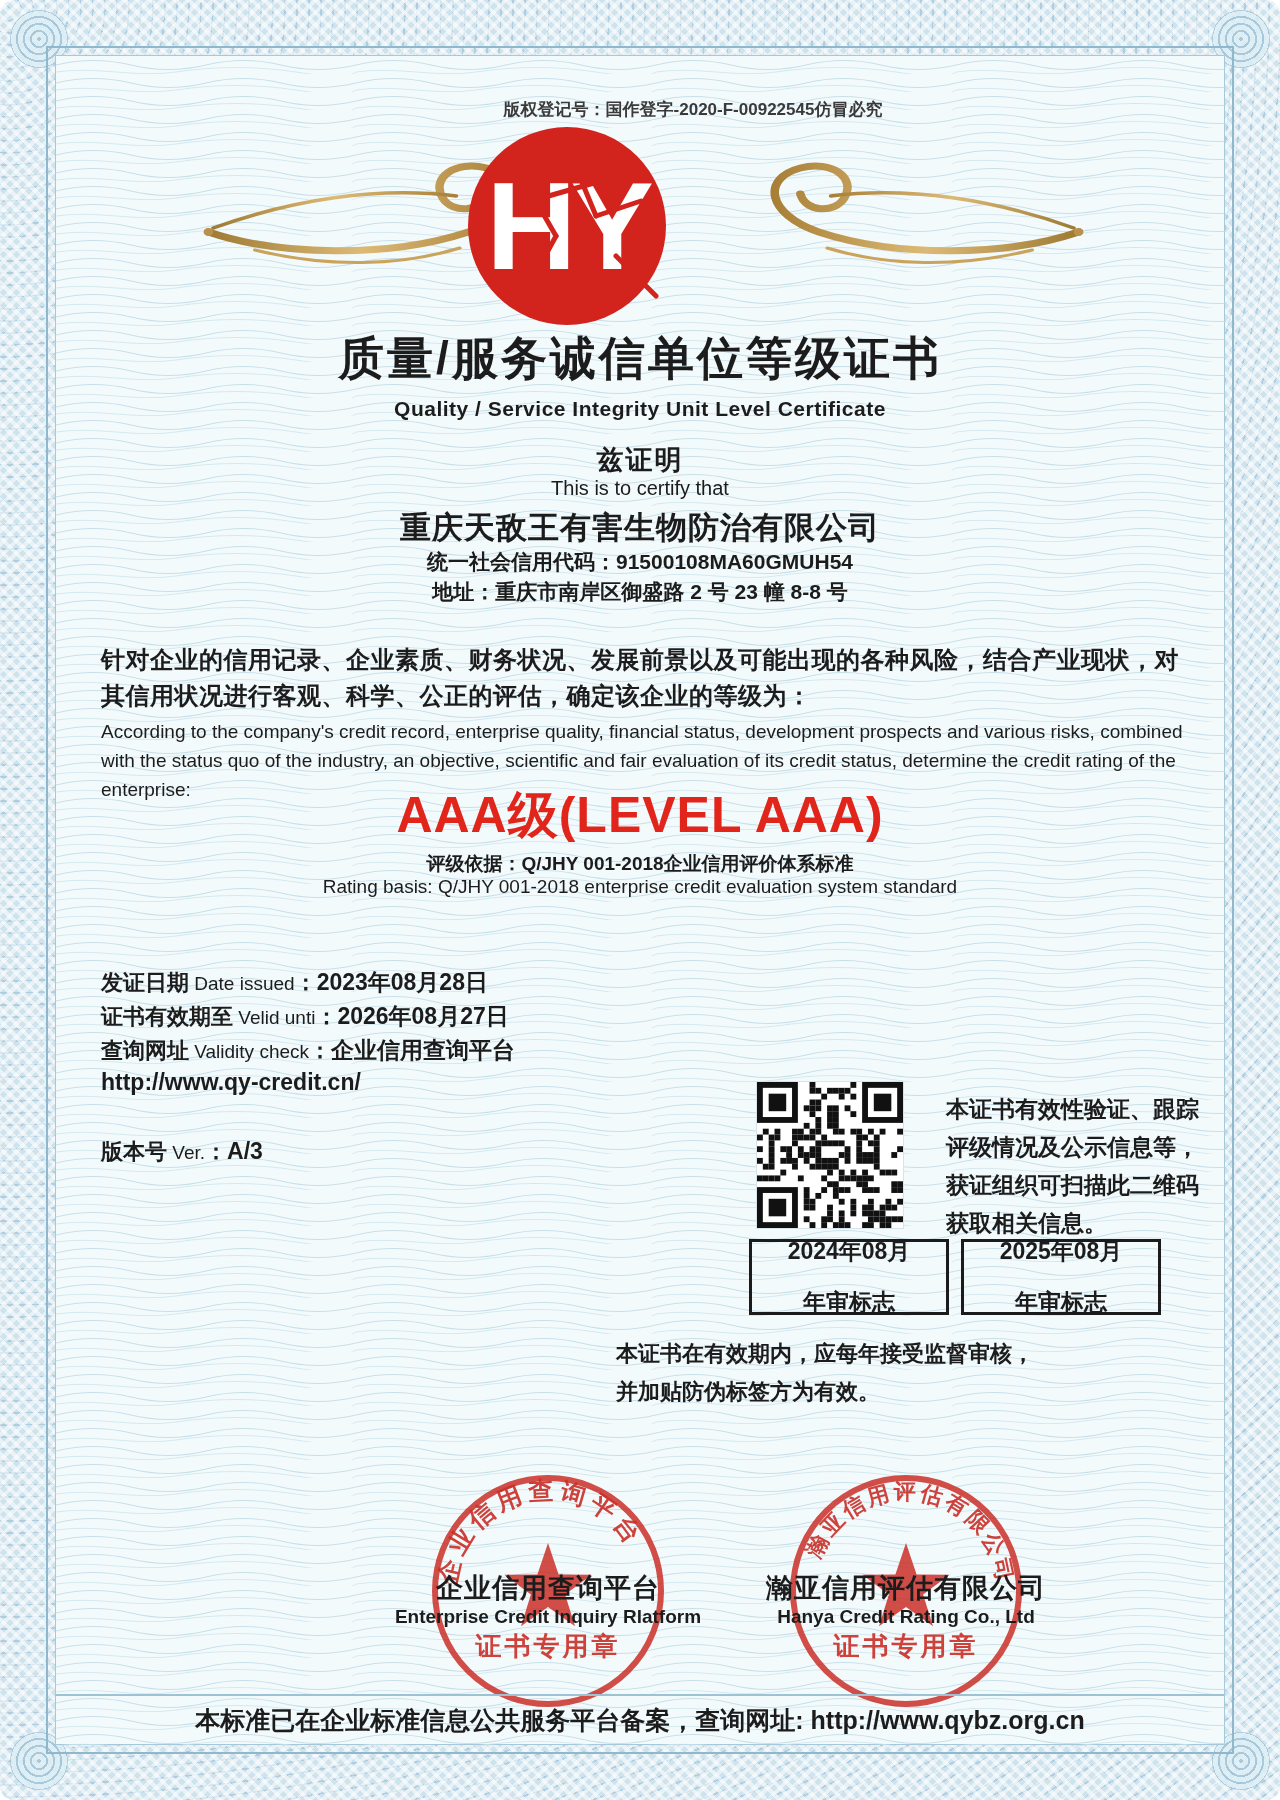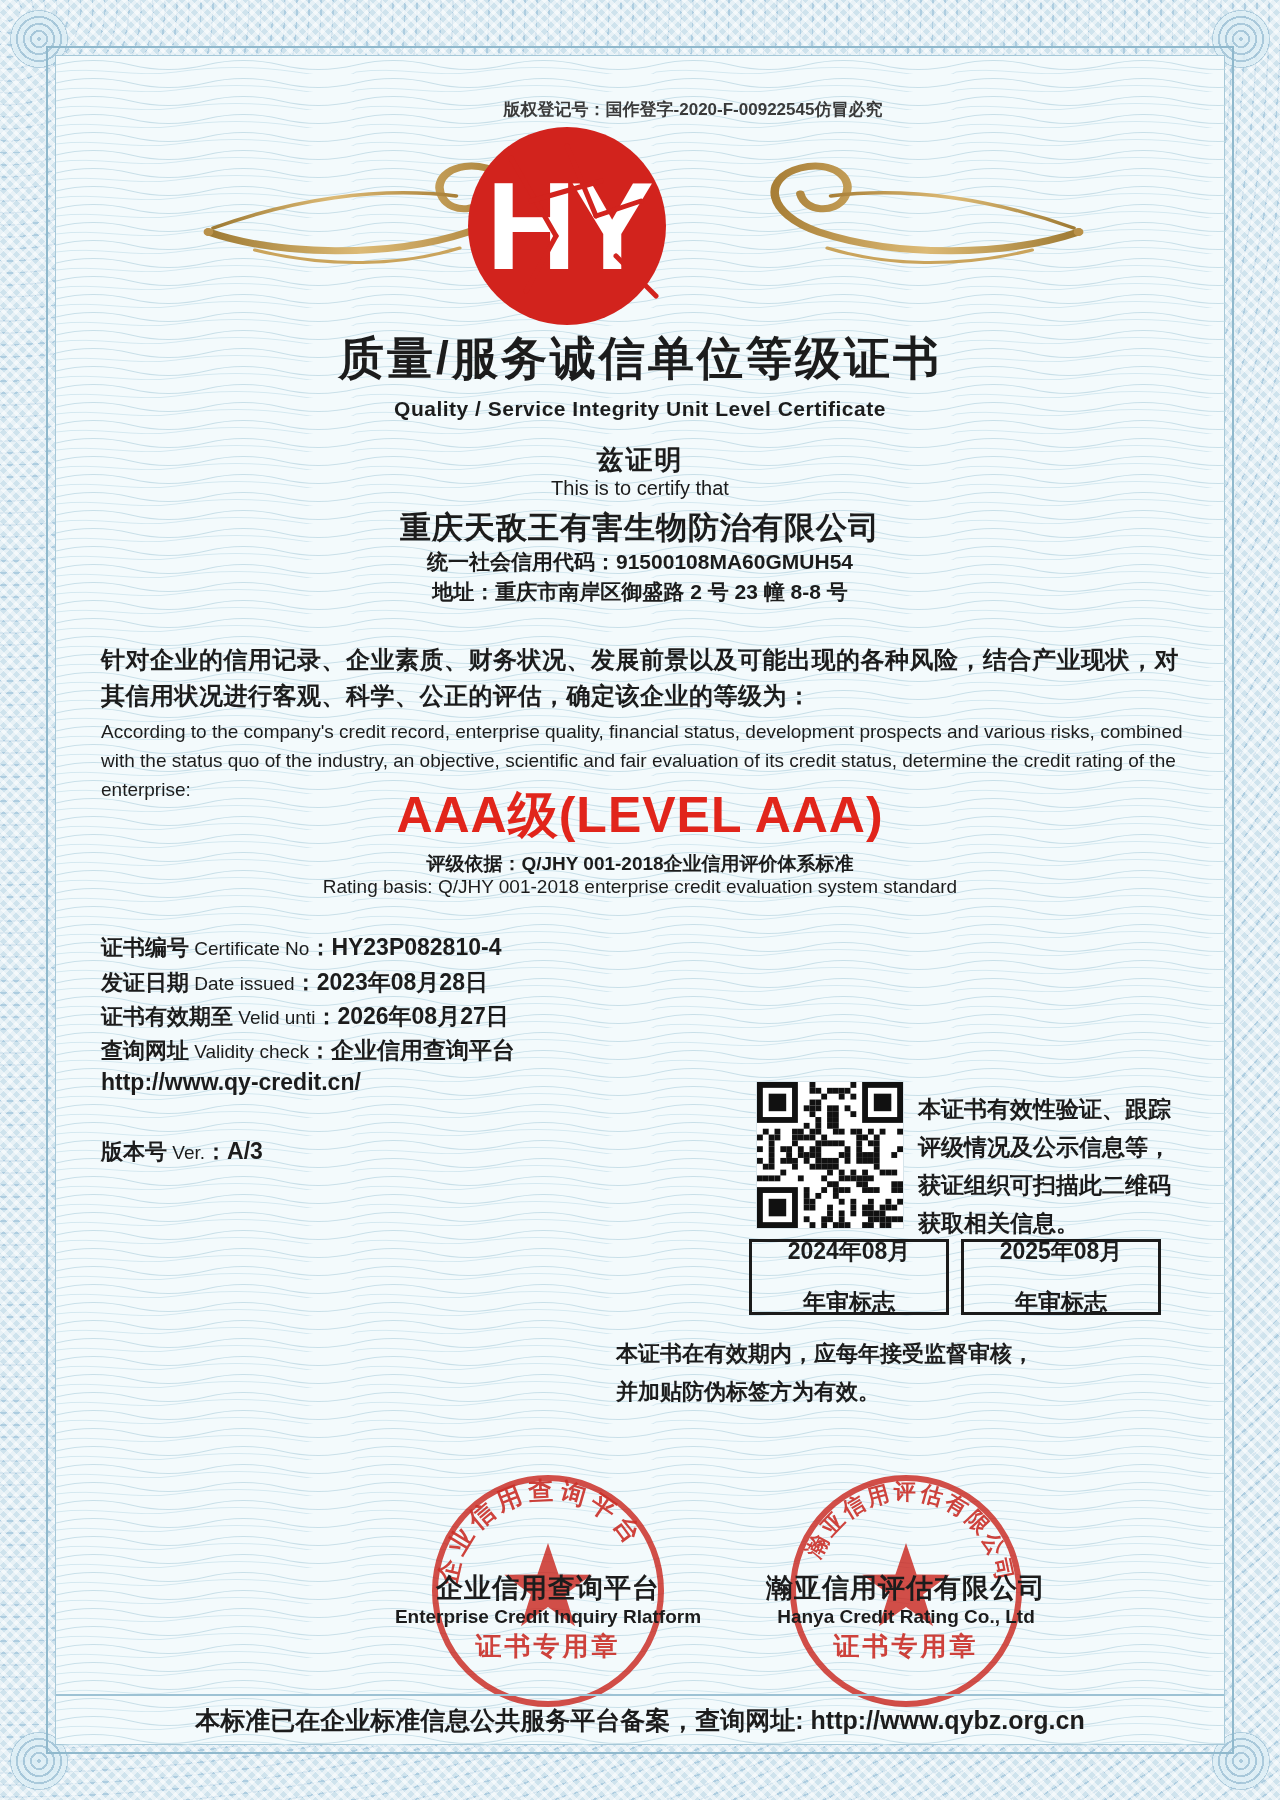--- a/index.html
+++ b/index.html
@@ -3,21 +3,21 @@
 <meta charset="utf-8">
 <style>
   html,body{margin:0;padding:0;background:#fff;}
   body{width:1280px;height:1800px;overflow:hidden;
        font-family:"Liberation Sans","DejaVu Sans",sans-serif;color:#1c1c1c;}
   .page{position:relative;width:1280px;height:1800px;
         background-color:#cfe3ed;
         background-image:
           repeating-linear-gradient(45deg, rgba(255,255,255,.55) 0 4px, rgba(255,255,255,0) 4px 9px),
           repeating-linear-gradient(-45deg, rgba(255,255,255,.5) 0 4px, rgba(255,255,255,0) 4px 9px),
-          repeating-radial-gradient(circle at 8px 8px, #aecde0 0 1.6px, rgba(255,255,255,0) 1.6px 12px);}
+          repeating-radial-gradient(circle at 8px 8px, #aecde0 0 1.6px, rgba(255,255,255,0) 1.6px 12px); border-radius: 14px;}
   .corner{position:absolute;width:58px;height:58px;border-radius:50%;opacity:.85;
           background:repeating-radial-gradient(circle, #9fc2d6 0 2px, #ddeef5 2px 7px);}
   .frame-line{position:absolute;inset:46px;border:2px solid #8fb8cc;}
   .inner{position:absolute;inset:55px;background:#f3fafc;border:1px solid #a6c8d8;}
   .waves{position:absolute;left:0;top:0;opacity:.8;pointer-events:none;}
   .abs{position:absolute;}
   .ctr{left:0;right:0;text-align:center;}
   .copyright{top:42px;left:106px;right:0;text-align:center;font-size:17px;font-weight:600;color:#3a3a3a;}
   .header-art{top:50px;left:0;pointer-events:none;}
   .title-cn{top:272px;font-size:46px;font-weight:800;letter-spacing:3px;}
@@ -32,21 +32,21 @@
   .aaa{top:726px;font-size:50px;font-weight:800;letter-spacing:1px;}
   .basis-cn{top:795px;font-size:19px;font-weight:600;}
   .basis-en{top:820px;font-size:19px;font-weight:500;}
   .drow{position:absolute;left:45px;white-space:nowrap;}
   .dcn{font-size:22px;font-weight:700;}
   .den{font-size:19px;font-weight:500;}
   .dsep{font-size:22px;font-weight:600;}
   .dval{font-size:23px;font-weight:600;}
   .qr-box{left:700px;top:1025px;background:#fff;border:1px solid #d7e4ea;}
   .qr-note{left:862px;top:1034px;width:290px;}
-  .qline{font-size:23px;font-weight:600;line-height:38px;}
+  .qline{font-size:23px;font-weight:600;line-height:38px;margin-left:28px;}
   .badge{position:absolute;top:1183px;width:200px;height:76px;border:3px solid #1b1b1b;
          box-sizing:border-box;display:flex;flex-direction:column;justify-content:center;
          text-align:center;gap:20px;}
   .badge div{font-size:23px;font-weight:600;}
   .sup-line{left:560px;width:510px;font-size:22px;font-weight:600;}
   .stamp{position:absolute;opacity:.95;}
   .org{position:absolute;width:400px;text-align:center;}
   .org-cn{font-size:27px;font-weight:800;letter-spacing:1px;}
   .org-en{font-size:19px;font-weight:600;margin-top:0;}
   .footer-band{position:absolute;left:0;right:0;bottom:0;height:48px;border-top:2px solid #9dc2d4;
@@ -118,23 +118,20 @@
     <div class="abs ctr company-name">重庆天敌王有害生物防治有限公司</div>
     <div class="abs ctr credit-code">统一社会信用代码：91500108MA60GMUH54</div>
     <div class="abs ctr address">地址：重庆市南岸区御盛路 2 号 23 幢 8-8 号</div>
 
     <div class="abs para-en">According to the company's credit record, enterprise quality, financial status, development prospects and various risks, combined with the status quo of the industry, an objective, scientific and fair evaluation of its credit status, determine the credit rating of the enterprise:</div>
     <div class="abs para-cn">针对企业的信用记录、企业素质、财务状况、发展前景以及可能出现的各种风险，结合产业现状，对其信用状况进行客观、科学、公正的评估，确定该企业的等级为：</div>
     <div class="abs ctr aaa" style="color:#e1251b">AAA级(LEVEL AAA)</div>
     <div class="abs ctr basis-cn">评级依据：Q/JHY 001-2018企业信用评价体系标准</div>
     <div class="abs ctr basis-en">Rating basis: Q/JHY 001-2018 enterprise credit evaluation system standard</div>
 
-    <div class="drow" style="top:877px">
-      <span class="dcn">证书编号</span><span class="den"> Certificate No</span><span class="dsep">：</span><span class="dval">HY23P082810-4</span>
-    </div>
     <div class="drow" style="top:911px">
       <span class="dcn">发证日期</span><span class="den"> Date issued</span><span class="dsep">：</span><span class="dval">2023年08月28日</span>
     </div>
     <div class="drow" style="top:945px">
       <span class="dcn">证书有效期至</span><span class="den"> Velid unti</span><span class="dsep">：</span><span class="dval">2026年08月27日</span>
     </div>
     <div class="drow" style="top:979px">
       <span class="dcn">查询网址</span><span class="den"> Validity check</span><span class="dsep">：</span><span class="dval">企业信用查询平台</span>
     </div>
     <div class="drow" style="top:1013px">

